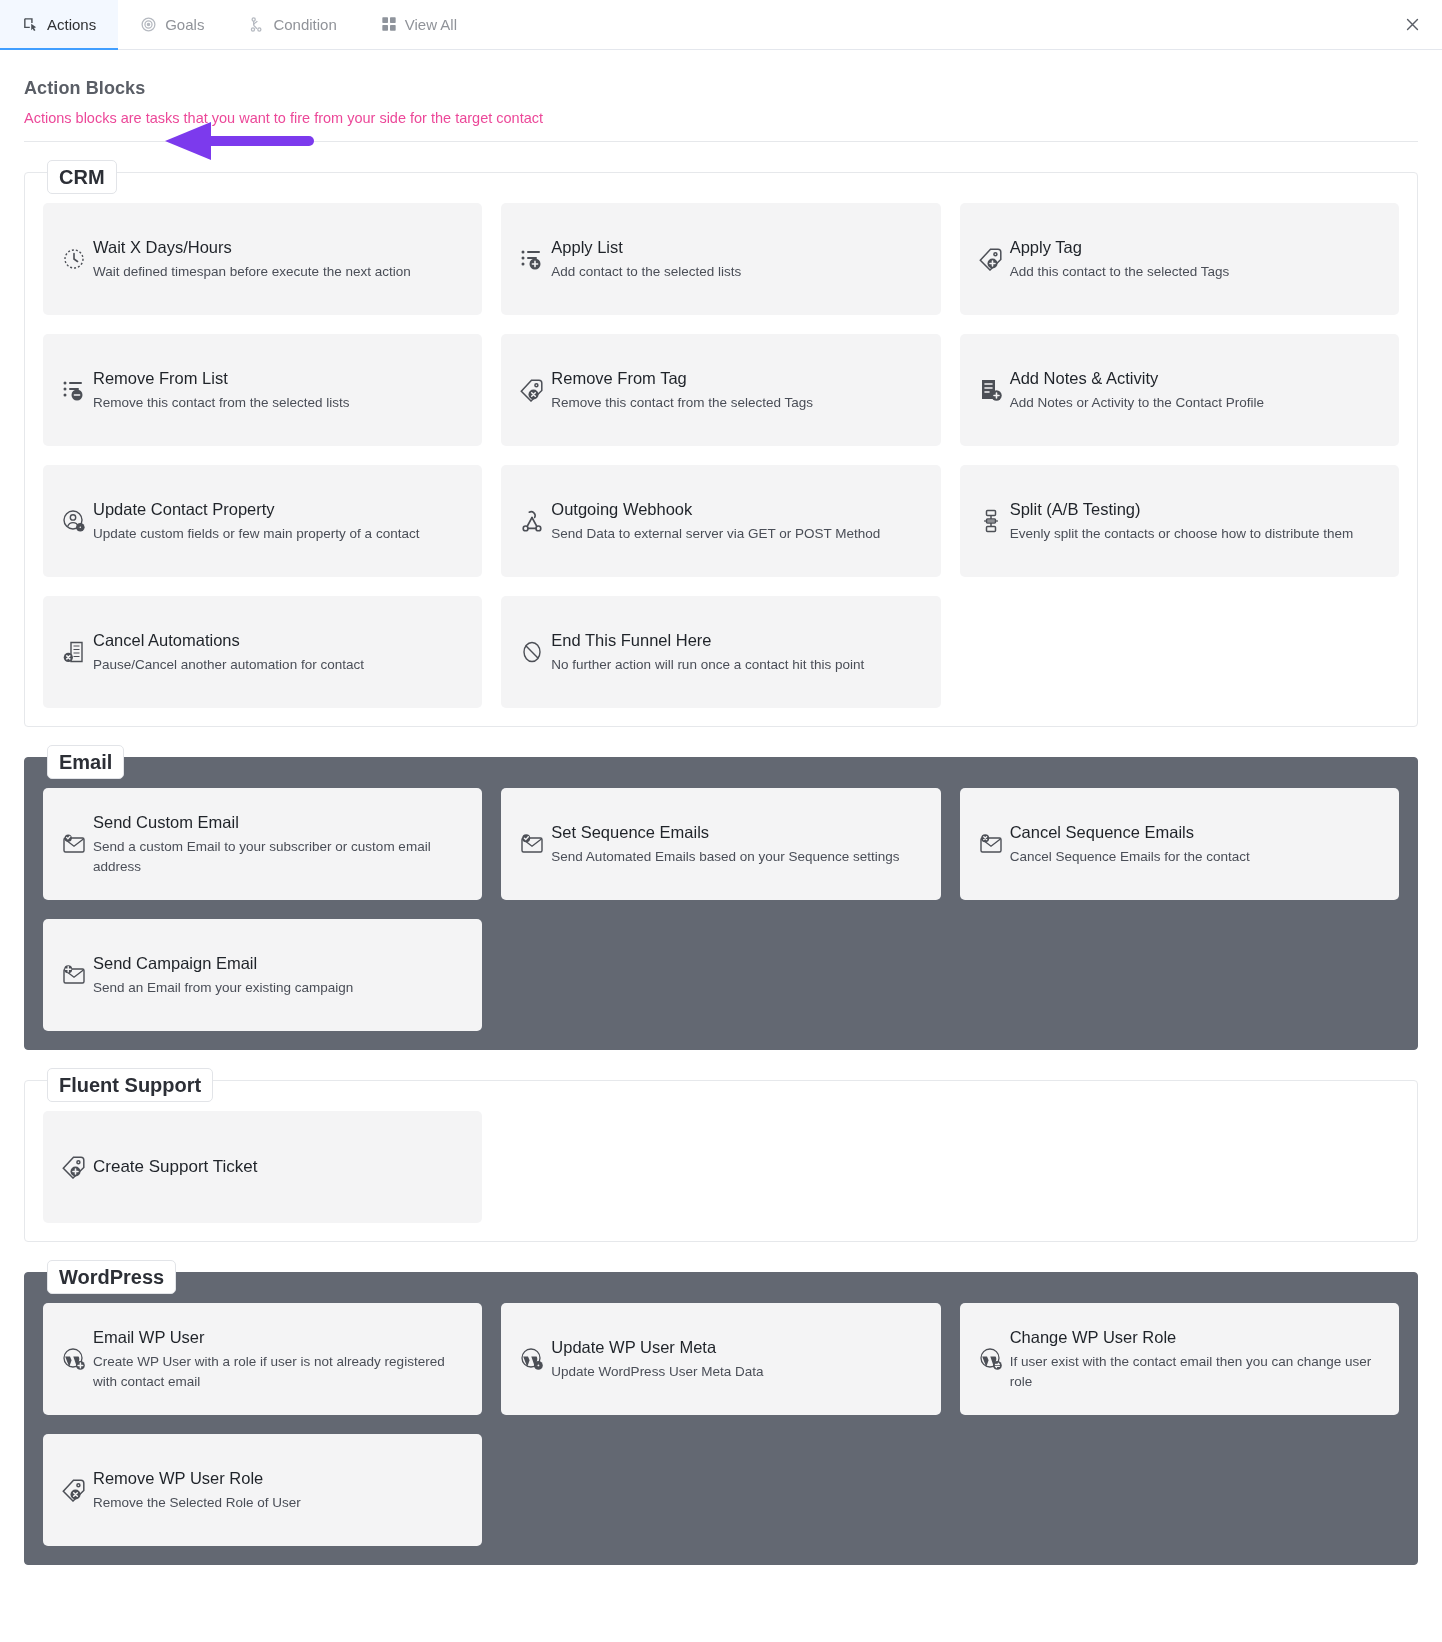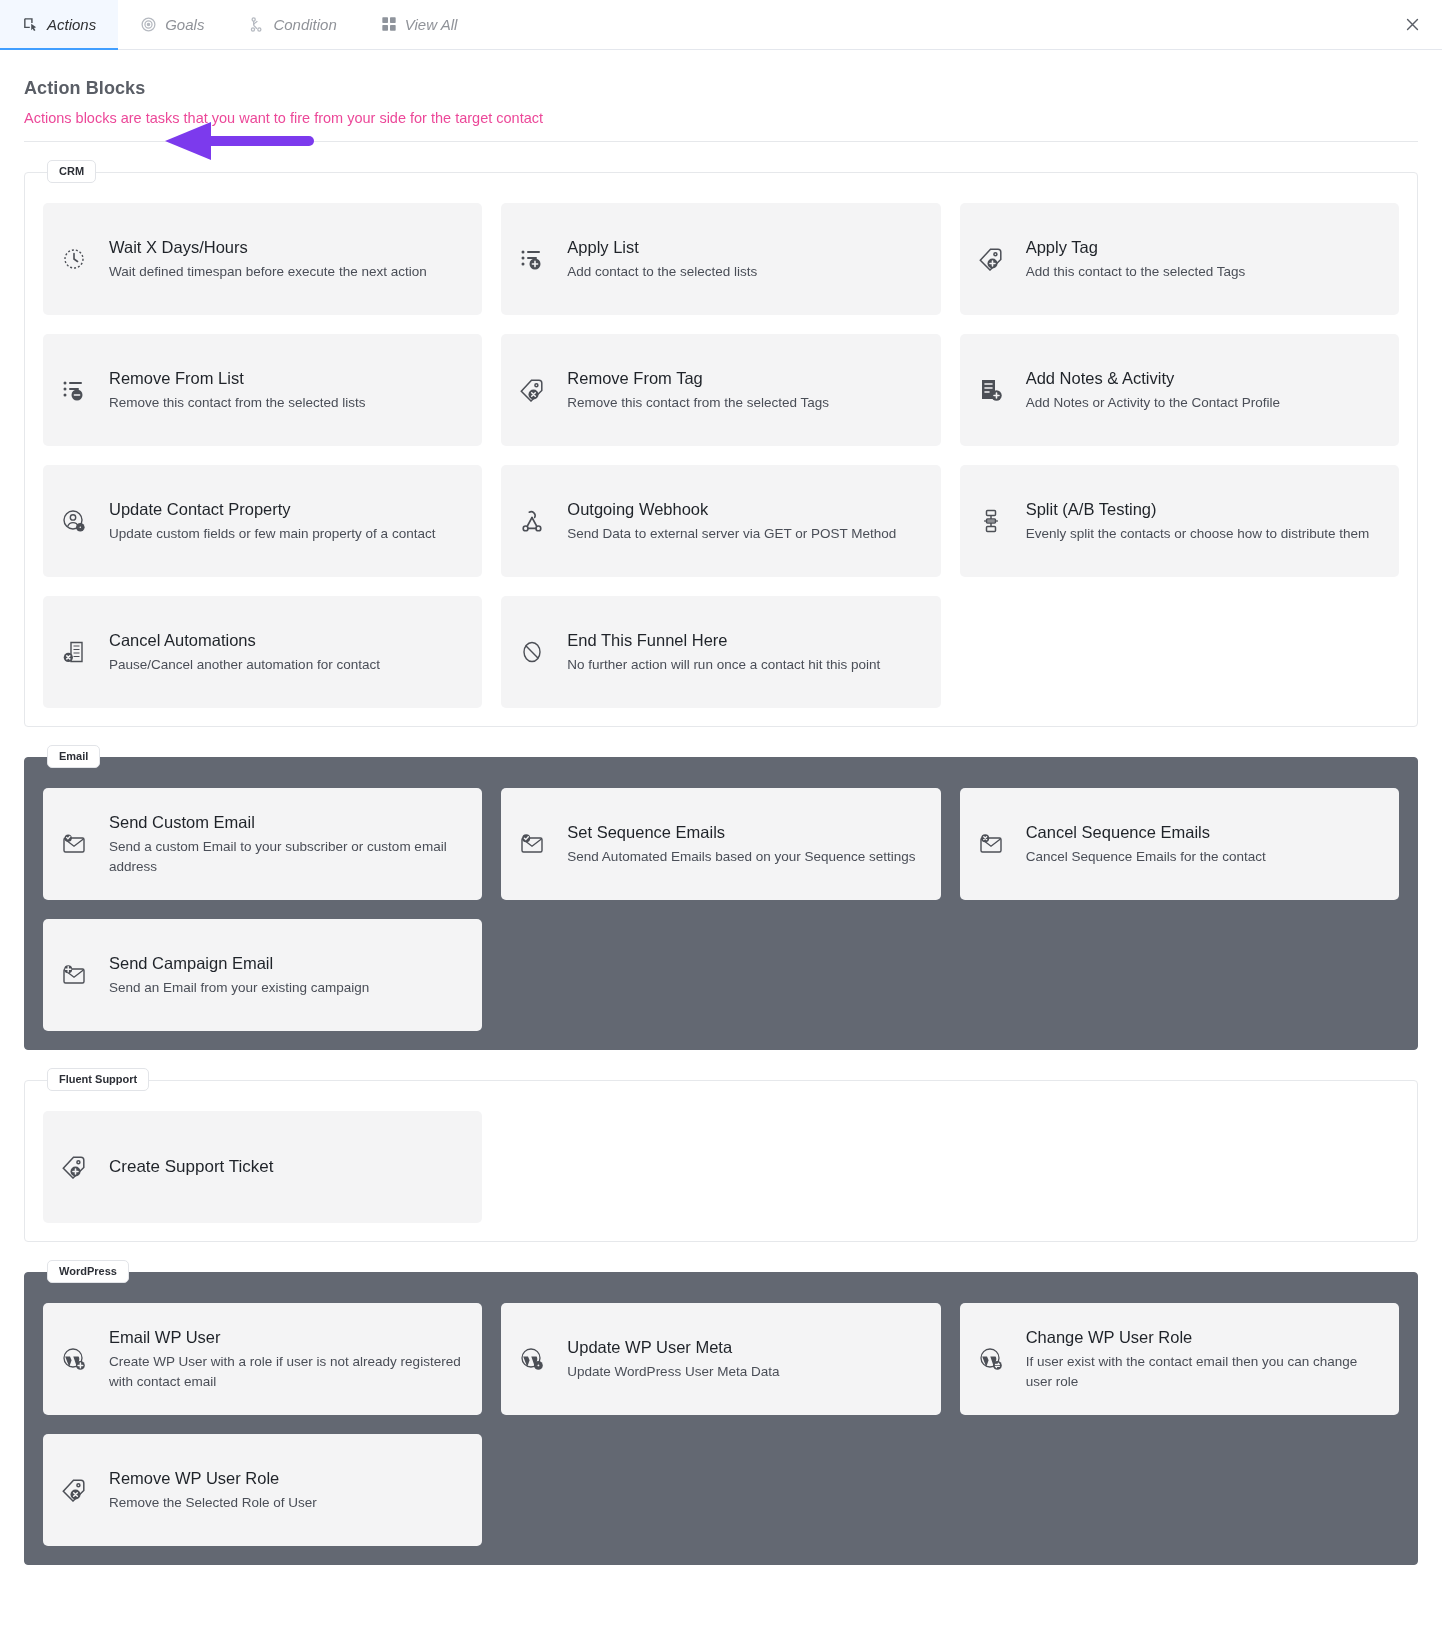--- a/index.html
+++ b/index.html
@@ -14,21 +14,20 @@
   }
 
   
   .tabbar {
     position: relative;
     height: 50px;
     border-bottom: 1px solid #e4e7ed;
     display: flex;
     align-items: stretch;
     background: #fff;
-    font-style: italic;
   }
   .tab {
     display: flex;
     align-items: center;
     gap: 8px;
     padding: 0 22px;
     font-size: 15px;
     color: #909399;
     cursor: pointer;
     position: relative;
@@ -97,40 +96,40 @@
     border-color: #636872;
   }
   .section-legend {
     position: absolute;
     top: -13px;
     left: 22px;
     background: #ffffff;
     border: 1px solid #e2e4e8;
     border-radius: 5px;
     padding: 4px 11px;
-    font-size: 11px;
+    font-size: 20px;
     font-weight: bold;
     color: #2c2f36;
     line-height: 1.2;
   }
 
   .grid {
     display: grid;
     grid-template-columns: repeat(3, 1fr);
     gap: 19px;
   }
 
   .card {
     background: #f4f4f5;
     border-radius: 5px;
     min-height: 112px;
     padding: 16px 18px;
     display: flex;
     align-items: center;
-    gap: 22px;
+    gap: 6px;
     cursor: pointer;
   }
   .section.dark .card { background: #f4f4f5; }
   .card .cicon {
     flex: 0 0 26px;
     width: 26px;
     height: 26px;
     display: flex;
     align-items: center;
     justify-content: center;

